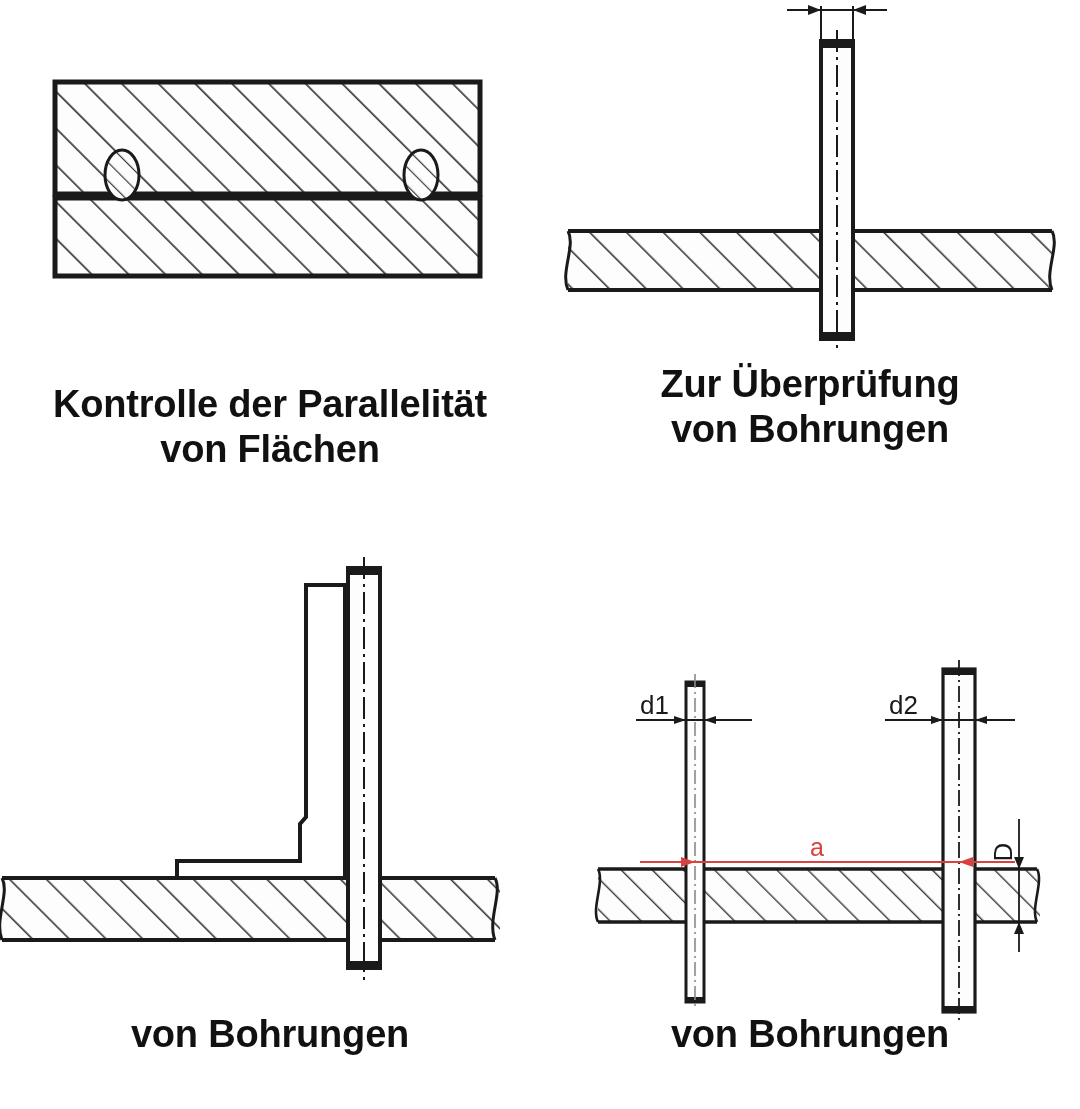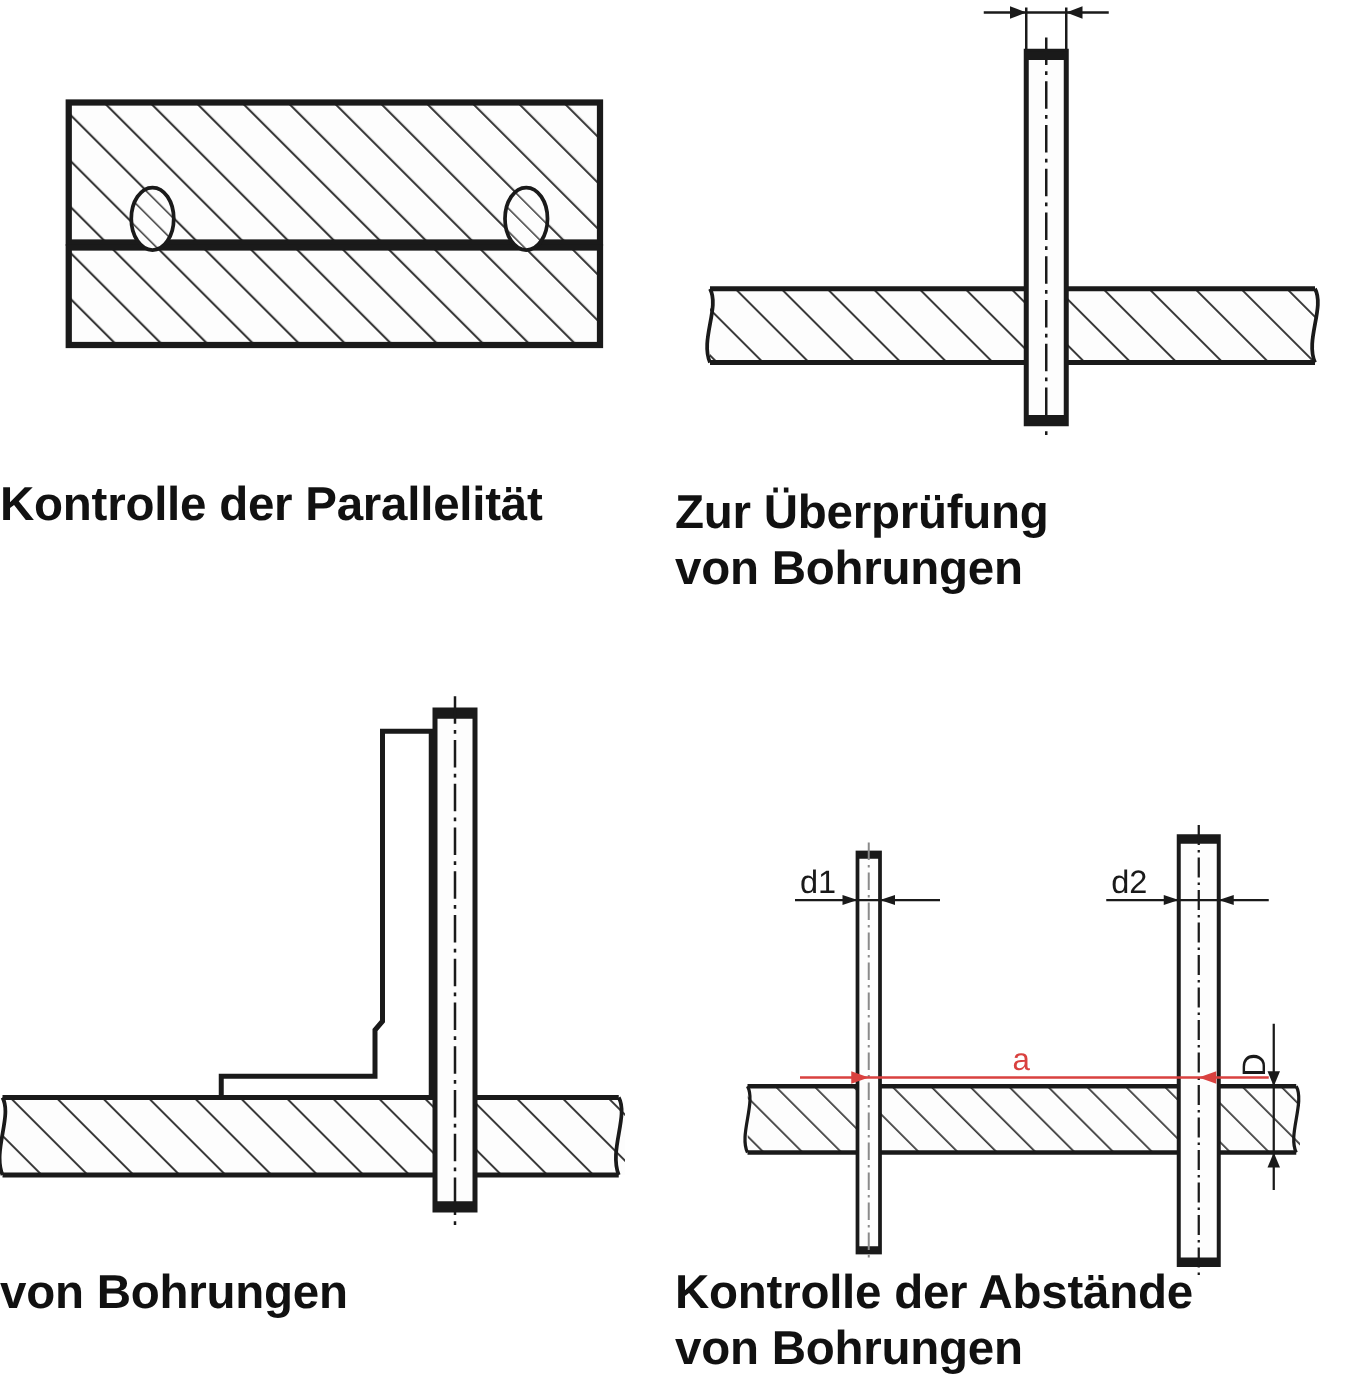--- a/index.html
+++ b/index.html
@@ -21,21 +21,21 @@
     position: absolute;
     box-sizing: border-box;
   }
   .fig {
     position: absolute;
     left: 0;
     top: 0;
   }
   .caption {
     position: absolute;
-    text-align: left;
+    text-align: center;
     font-family: "Liberation Sans", sans-serif;
     font-weight: bold;
     font-size: 38px;
     line-height: 1.18;
     color: #111111;
     letter-spacing: -0.2px;
   }
   .caption .line {
     display: block;
     white-space: nowrap;
@@ -74,20 +74,21 @@
       </g>
 
       <g>
         <ellipse cx="421" cy="175" rx="17" ry="25" fill="url(#hatchRoll)" stroke="#1a1a1a" stroke-width="3"></ellipse>
       </g>
     </svg>
   </div>
 
   <div class="caption" style="left:0; top:382px; width:540px;">
     <span class="line">Kontrolle der Parallelität</span>
+    <span class="line">von Flächen</span>
   </div>
 
   <div class="cell" style="left:540px; top:0; width:540px; height:370px;">
     <svg class="fig" width="540" height="370" viewBox="0 0 540 370">
       <defs>
         <pattern id="hatchB" width="26" height="26" patternUnits="userSpaceOnUse" patternTransform="rotate(-45)">
           <rect width="26" height="26" fill="#fdfdfd"></rect>
           <line x1="0" y1="0" x2="0" y2="26" stroke="#3a3a3a" stroke-width="3.2"></line>
         </pattern>
         <clipPath id="plateClipB">
@@ -122,21 +123,21 @@
         <line x1="281" y1="41" x2="281" y2="6" stroke="#1a1a1a" stroke-width="2"></line>
         <line x1="313" y1="41" x2="313" y2="6" stroke="#1a1a1a" stroke-width="2"></line>
 
         <line x1="247" y1="10" x2="347" y2="10" stroke="#1a1a1a" stroke-width="2"></line>
         <path d="M 281 10 L 268 5 L 268 15 Z" fill="#1a1a1a"></path>
         <path d="M 313 10 L 326 5 L 326 15 Z" fill="#1a1a1a"></path>
       </g>
     </svg>
   </div>
 
-  <div class="caption" style="left:540px; top:388px; width:540px;">
+  <div class="caption" style="left:540px; top:362px; width:540px;">
     <span class="line">Zur Überprüfung</span>
     <span class="line">von Bohrungen</span>
   </div>
 
   <div class="cell" style="left:0; top:540px; width:540px; height:470px;">
     <svg class="fig" width="540" height="470" viewBox="0 0 540 470">
       <defs>
         <pattern id="hatchC" width="26" height="26" patternUnits="userSpaceOnUse" patternTransform="rotate(-45)">
           <rect width="26" height="26" fill="#fdfdfd"></rect>
           <line x1="0" y1="0" x2="0" y2="26" stroke="#3a3a3a" stroke-width="3.2"></line>
@@ -244,17 +245,16 @@
       <g>
         <line x1="479" y1="247" x2="479" y2="380" stroke="#1a1a1a" stroke-width="1.8"></line>
         <path d="M 479 297 L 474 285 L 484 285 Z" fill="#1a1a1a"></path>
         <path d="M 479 350 L 474 362 L 484 362 Z" fill="#1a1a1a"></path>
         <text x="472" y="280" font-family="Liberation Sans, sans-serif" font-size="26" fill="#1a1a1a" text-anchor="middle" transform="rotate(-90 472 280)">D</text>
       </g>
     </svg>
   </div>
 
   <div class="caption" style="left:540px; top:1012px; width:540px;">
-    <span class="line">Kontrolle der Abstände</span>
     <span class="line">von Bohrungen</span>
   </div>
 
 </div>
 
 </body></html>

